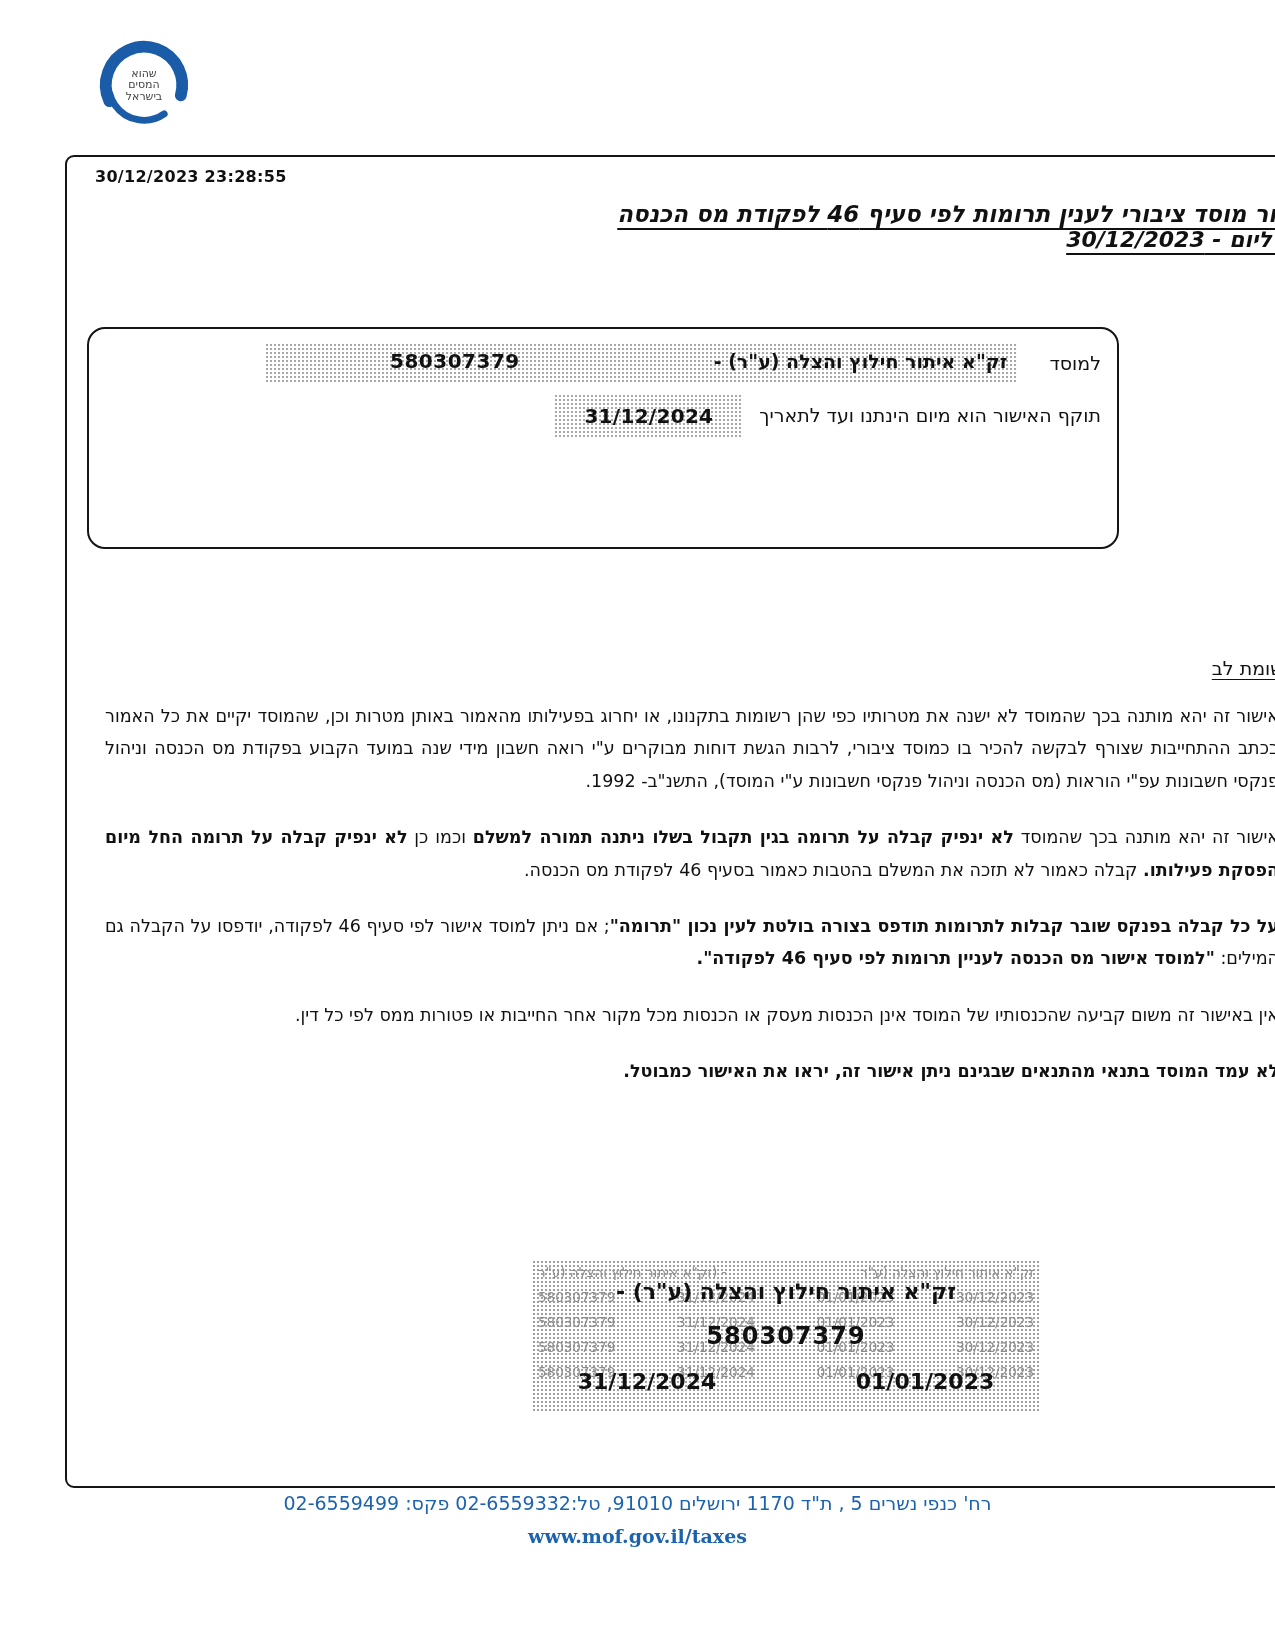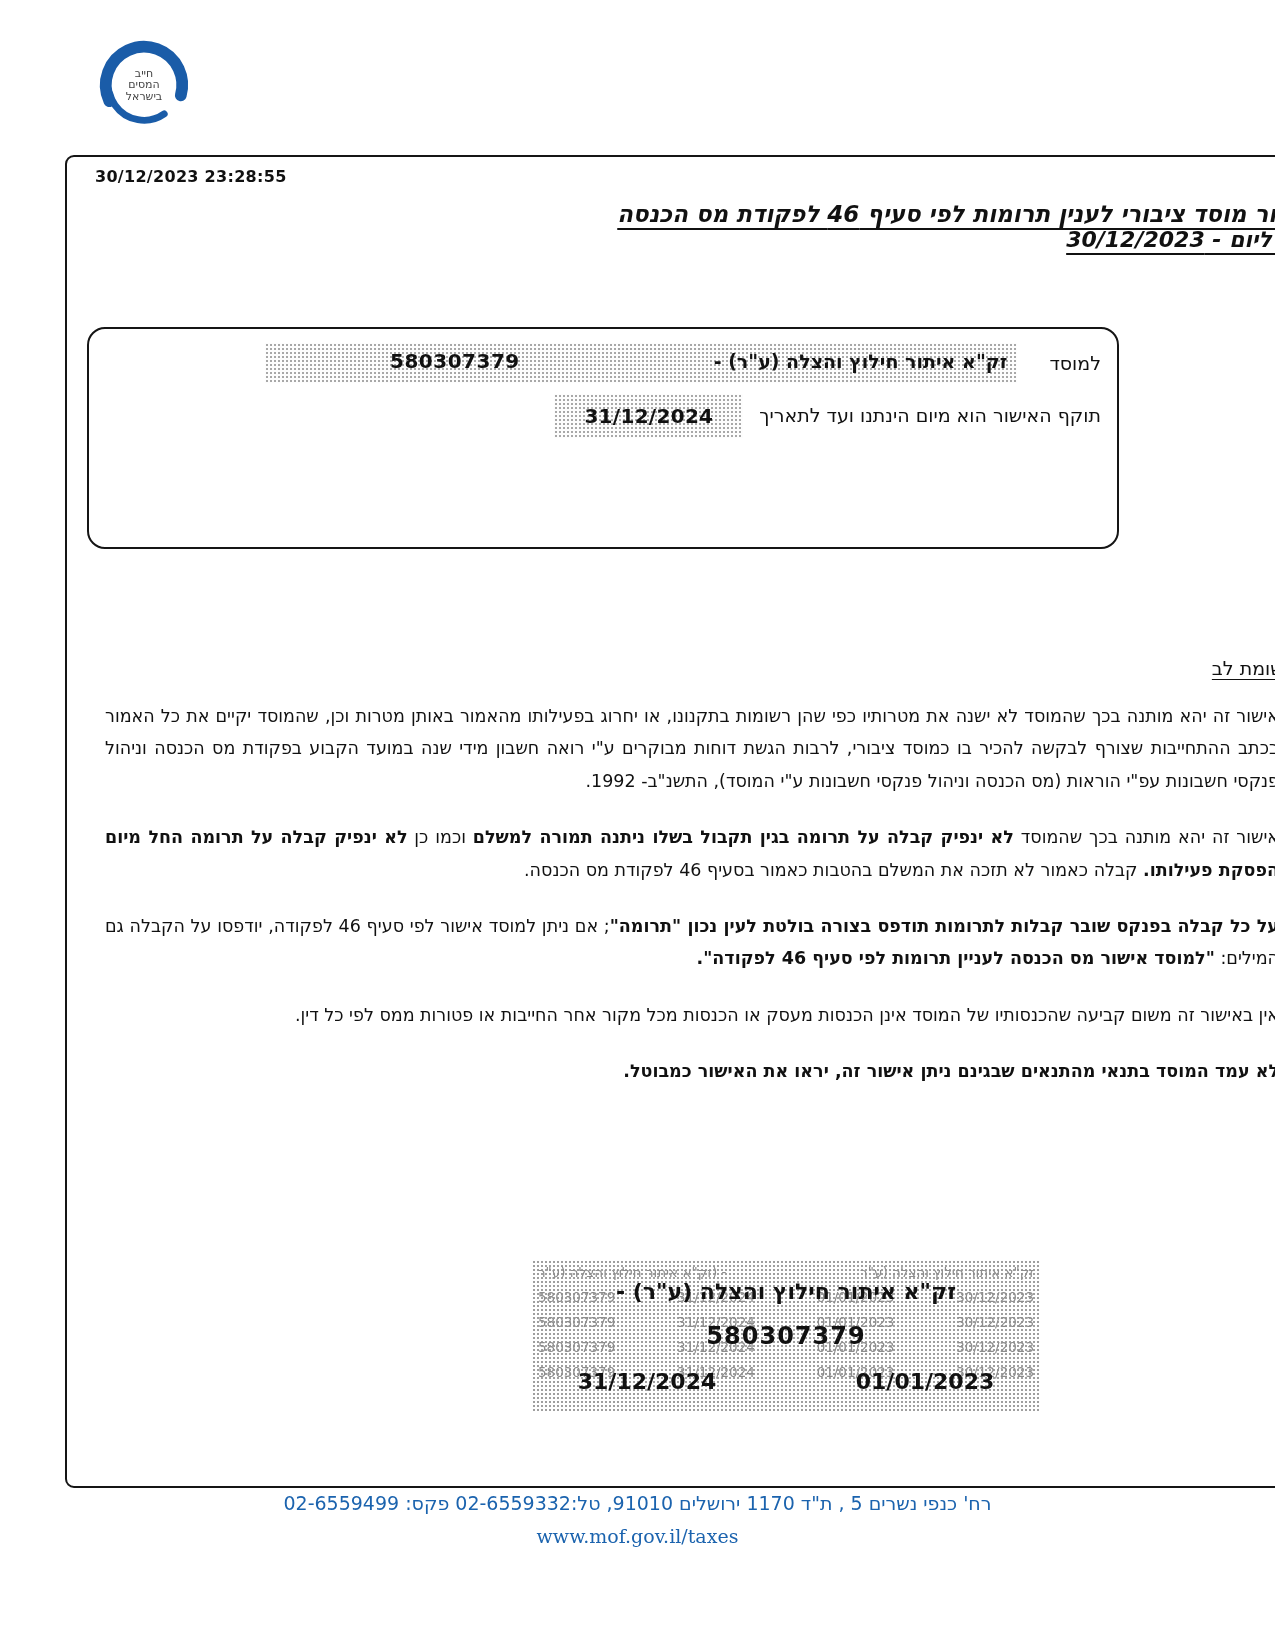--- a/index.html
+++ b/index.html
@@ -99,36 +99,36 @@
   }
   .sig-line{margin-bottom:13px;}
   .sig-line:first-child{margin-bottom:27px;}
   
   .footer{
     position:absolute;left:0;right:0;top:1492px;text-align:center;direction:rtl;
   }
   .footer-address{font-size:19px;}
   .footer-url{
     font-family:"DejaVu Serif","Liberation Serif",serif;
-    font-size:19px;margin-top:11px;direction:ltr;
+    font-size:19px;margin-top:11px;direction:ltr;font-weight:bold;
   }
 </style>
 </head>
 <body>
 
 <div class="logo">
   <span>
     <svg viewBox="0 0 100 100">
       <circle cx="50" cy="50" r="39" fill="none" stroke="#1a5ca8" stroke-width="12" stroke-dasharray="150 95" stroke-linecap="round" transform="rotate(-205 50 50)"></circle>
       <circle cx="50" cy="50" r="36" fill="none" stroke="#1a5ca8" stroke-width="7" stroke-dasharray="70 160" stroke-linecap="round" transform="rotate(55 50 50)"></circle>
       <circle cx="50" cy="50" r="28" fill="#ffffff"></circle>
     </svg>
   </span>
   <span class="logo-text">
-    <span>חייב</span>
+    <span>שהוא</span>
     <span>המסים</span>
     <span>בישראל</span>
   </span>
 </div>
 
 <div class="outer-box">
 
   <div class="timestamp">30/12/2023     23:28:55</div>
 
   <div class="titles">

